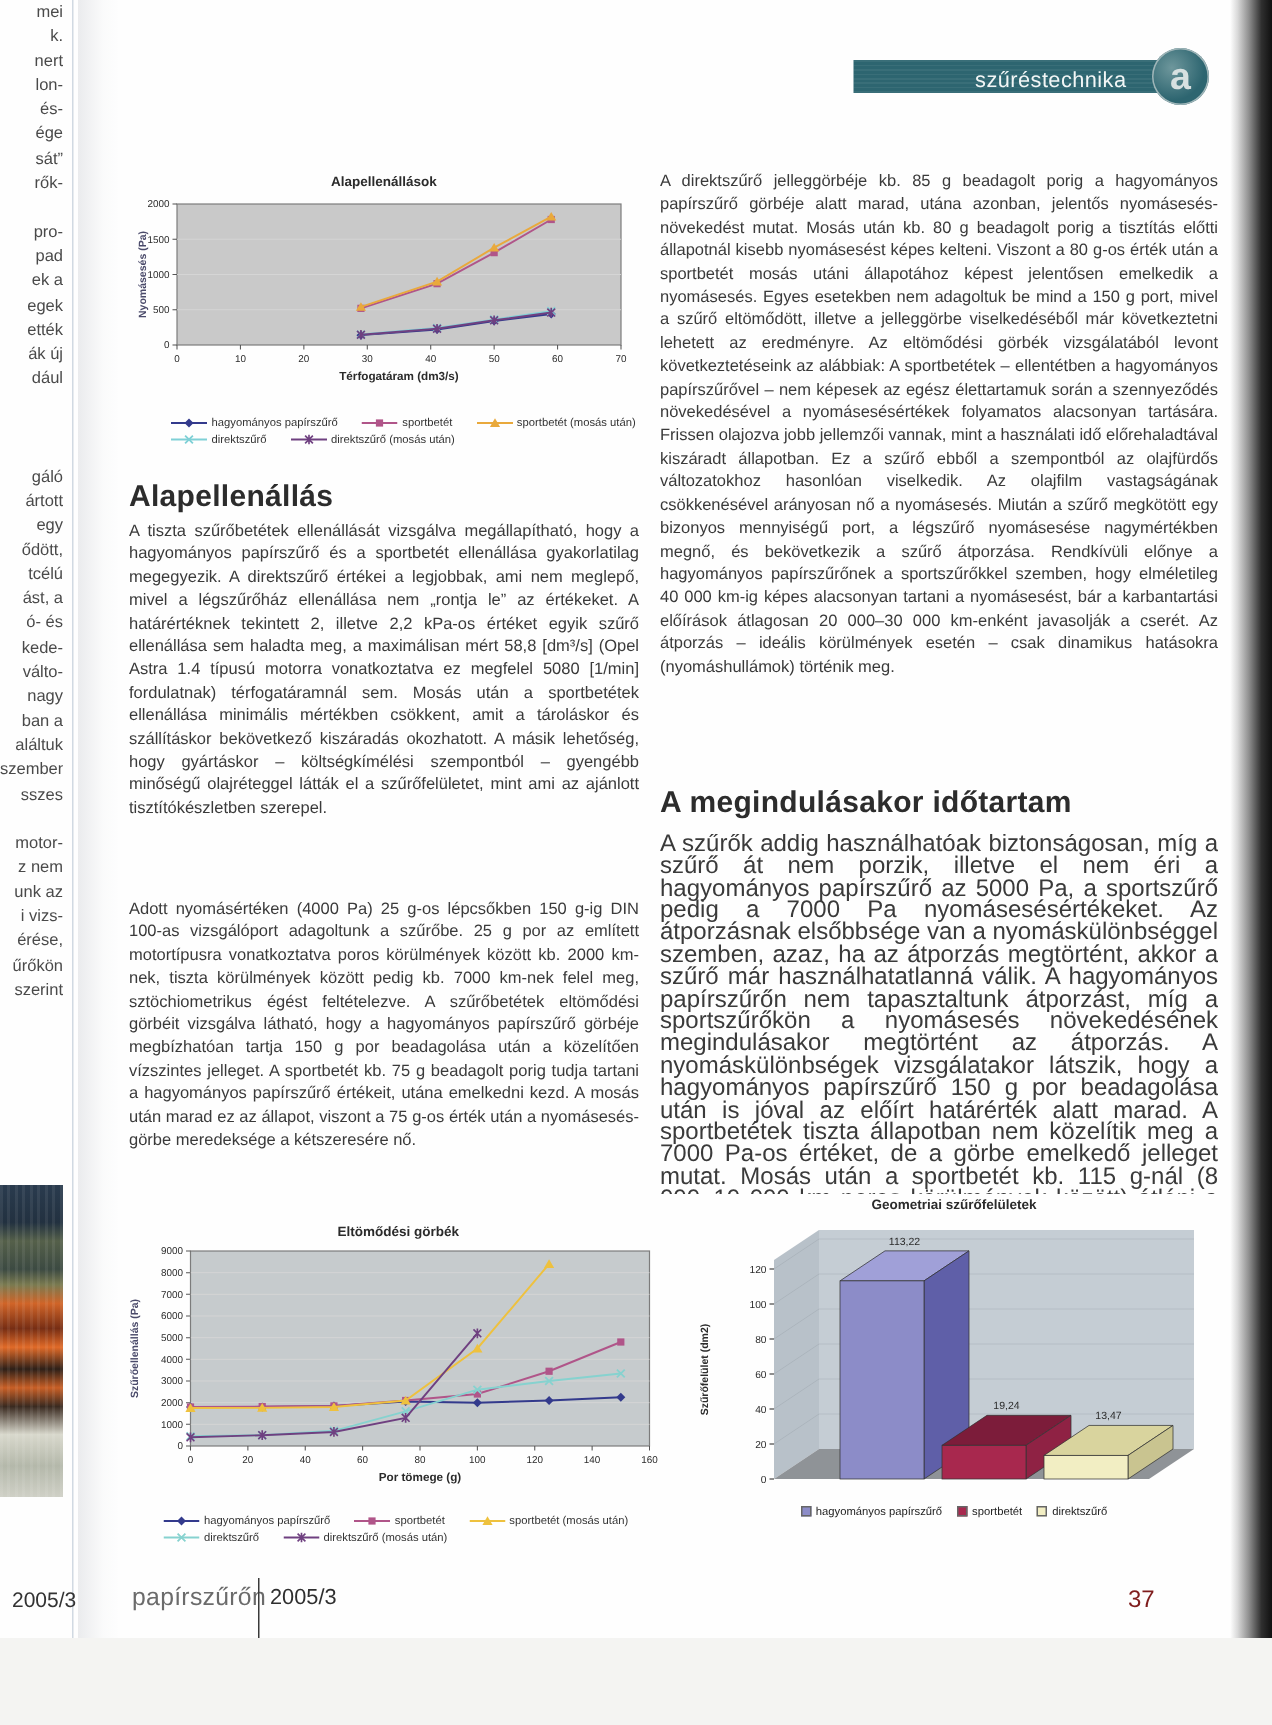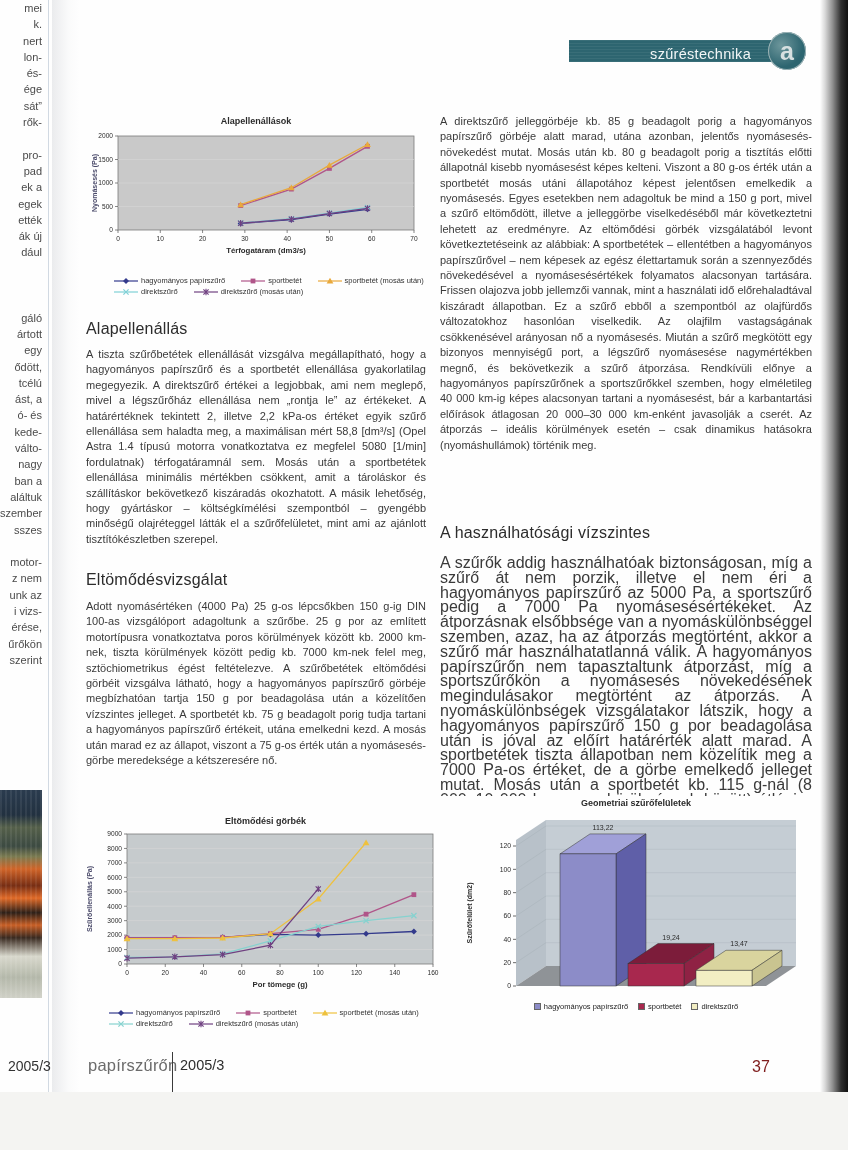--- a/index.html
+++ b/index.html
@@ -34,21 +34,21 @@
       repeating-linear-gradient(0deg,rgba(255,255,255,.06) 0 1px,transparent 1px 3px),#2d6570;
       display:flex;align-items:flex-end;justify-content:flex-end;padding-right:42px;
       color:#f2f6f6;font-size:14.5px;letter-spacing:.3px}
   .logo{left:768px;top:32px;width:38px;height:38px;border-radius:50%;
       background:radial-gradient(circle at 35% 35%, #6e979c, #2d6570 62%);
       box-shadow:0 0 0 1px #9fb5b8 inset;
       display:flex;align-items:center;justify-content:center;
       color:#d7e0e0;font-size:25px;font-weight:bold;line-height:1}
 
   
-  .sec-h{font-size:16px;font-weight:400;color:#2c2c2c;letter-spacing:.2px;white-space:nowrap}
+  .sec-h{font-size:20px;font-weight:700;color:#2c2c2c;letter-spacing:.2px;white-space:nowrap}
   .body-p{font-size:11px;line-height:15.4px;color:#3a3a3a;text-align:justify;overflow:hidden}
   .body-p.dense{font-size:16px;line-height:14.8px}
 
   
   .chart{position:absolute}
   .legend-row{display:flex;align-items:center;font-size:7.5px;color:#333;margin-top:2px;padding-left:26px}
   .legend-item{display:flex;align-items:center;margin-right:16px;white-space:nowrap}
   .legend-item svg{margin-right:3px;flex:none}
   .c3legend{display:flex;justify-content:center;align-items:center;font-size:7.5px;color:#222;margin-top:2px}
   .c3legend .item{display:flex;align-items:center;margin:0 5px;white-space:nowrap}
@@ -219,25 +219,24 @@
               <path d="M9.4 1.4L14.6 6.6M9.4 6.6L14.6 1.4M12 0.7999999999999998L12 7.2" stroke="#6f4080" stroke-width="1.1" fill="none"></path>
             </svg>
             <span>direktszűrő (mosás után)</span>
           </span>
         </div>
       </div>
   </div>
 
   <h2 class="abs sec-h" style="left:86px;top:320px">Alapellenállás</h2>
   <p class="abs body-p" style="left:86px;top:347px;width:340px;height:212px">A tiszta szűrőbetétek ellenállását vizsgálva megállapítható, hogy a hagyományos papírszűrő és a sportbetét ellenállása gyakorlatilag megegyezik. A direktszűrő értékei a legjobbak, ami nem meglepő, mivel a légszűrőház ellenállása nem „rontja le” az értékeket. A határértéknek tekintett 2, illetve 2,2 kPa-os értéket egyik szűrő ellenállása sem haladta meg, a maximálisan mért 58,8 [dm³/s] (Opel Astra 1.4 típusú motorra vonatkoztatva ez megfelel 5080 [1/min] fordulatnak) térfogatáramnál sem. Mosás után a sportbetétek ellenállása minimális mértékben csökkent, amit a tároláskor és szállításkor bekövetkező kiszáradás okozhatott. A másik lehetőség, hogy gyártáskor – költségkímélési szempontból – gyengébb minőségű olajréteggel látták el a szűrőfelületet, mint ami az ajánlott tisztítókészletben szerepel.</p>
-  <h2 class="abs sec-h" style="left:86px;top:571px">Eltömődésvizsgálat</h2>
   <p class="abs body-p" style="left:86px;top:599px;width:340px;height:196px">Adott nyomásértéken (4000 Pa) 25 g-os lépcsőkben 150 g-ig DIN 100-as vizsgálóport adagoltunk a szűrőbe. 25 g por az említett motortípusra vonatkoztatva poros körülmények között kb. 2000 km-nek, tiszta körülmények között pedig kb. 7000 km-nek felel meg, sztöchiometrikus égést feltételezve. A szűrőbetétek eltömődési görbéit vizsgálva látható, hogy a hagyományos papírszűrő görbéje megbízhatóan tartja 150 g por beadagolása után a közelítően vízszintes jelleget. A sportbetét kb. 75 g beadagolt porig tudja tartani a hagyományos papírszűrő értékeit, utána emelkedni kezd. A mosás után marad ez az állapot, viszont a 75 g-os érték után a nyomásesés-görbe meredeksége a kétszeresére nő.</p>
 
   <p class="abs body-p" style="left:440px;top:114px;width:372px;height:402px">A direktszűrő jelleggörbéje kb. 85 g beadagolt porig a hagyományos papírszűrő görbéje alatt marad, utána azonban, jelentős nyomásesés-növekedést mutat. Mosás után kb. 80 g beadagolt porig a tisztítás előtti állapotnál kisebb nyomásesést képes kelteni. Viszont a 80 g-os érték után a sportbetét mosás utáni állapotához képest jelentősen emelkedik a nyomásesés. Egyes esetekben nem adagoltuk be mind a 150 g port, mivel a szűrő eltömődött, illetve a jelleggörbe viselkedéséből már következtetni lehetett az eredményre. Az eltömődési görbék vizsgálatából levont következtetéseink az alábbiak: A sportbetétek – ellentétben a hagyományos papírszűrővel – nem képesek az egész élettartamuk során a szennyeződés növekedésével a nyomásesésértékek folyamatos alacsonyan tartására. Frissen olajozva jobb jellemzői vannak, mint a használati idő előrehaladtával kiszáradt állapotban. Ez a szűrő ebből a szempontból az olajfürdős változatokhoz hasonlóan viselkedik. Az olajfilm vastagságának csökkenésével arányosan nő a nyomásesés. Miután a szűrő megkötött egy bizonyos mennyiségű port, a légszűrő nyomásesése nagymértékben megnő, és bekövetkezik a szűrő átporzása. Rendkívüli előnye a hagyományos papírszűrőnek a sportszűrőkkel szemben, hogy elméletileg 40 000 km-ig képes alacsonyan tartani a nyomásesést, bár a karbantartási előírások átlagosan 20 000–30 000 km-enként javasolják a cserét. Az átporzás – ideális körülmények esetén – csak dinamikus hatásokra (nyomáshullámok) történik meg.</p>
-  <h2 class="abs sec-h" style="left:440px;top:524px">A használhatósági vízszintes</h2>
+  <h2 class="abs sec-h" style="left:440px;top:524px">A megindulásakor időtartam</h2>
   <p class="abs body-p dense" style="left:440px;top:556px;width:372px;height:240px">A szűrők addig használhatóak biztonságosan, míg a szűrő át nem porzik, illetve el nem éri a hagyományos papírszűrő az 5000 Pa, a sportszűrő pedig a 7000 Pa nyomásesésértékeket. Az átporzásnak elsőbbsége van a nyomáskülönbséggel szemben, azaz, ha az átporzás megtörtént, akkor a szűrő már használhatatlanná válik. A hagyományos papírszűrőn nem tapasztaltunk átporzást, míg a sportszűrőkön a nyomásesés növekedésének megindulásakor megtörtént az átporzás. A nyomáskülönbségek vizsgálatakor látszik, hogy a hagyományos papírszűrő 150 g por beadagolása után is jóval az előírt határérték alatt marad. A sportbetétek tiszta állapotban nem közelítik meg a 7000 Pa-os értéket, de a görbe emelkedő jelleget mutat. Mosás után a sportbetét kb. 115 g-nál (8 000–10 000 km poros körülmények között) átlépi a 7000 Pa-os határértéket, a direktszűrő – szintén mosás után – görbéjének emelkedő jellegéből következtetni</p>
 
   <div class="chart" style="left:83px;top:812px;width:365px;height:228px">
     <div class="csvg"><svg viewBox="0 0 365 190" width="365" height="190">
           <text x="182.5" y="12" font-size="9" font-family="&quot;Liberation Sans&quot;,sans-serif" fill="#2b2b2b" text-anchor="middle" font-weight="bold">Eltömődési görbék</text>
           <rect x="44" y="22" width="306" height="130" fill="#c6cbcd" stroke="#7c7c7c" stroke-width="0.8"></rect>
           <line x1="41" y1="152" x2="44" y2="152" stroke="#555" stroke-width="0.7"></line>
           <text x="39" y="154.3" font-size="6.6" font-family="&quot;Liberation Sans&quot;,sans-serif" fill="#2b2b2b" text-anchor="end">0</text>
           <line x1="44" y1="137.55555555555554" x2="350" y2="137.55555555555554" stroke="#d6d6d6" stroke-width="0.6"></line>
           <line x1="41" y1="137.55555555555554" x2="44" y2="137.55555555555554" stroke="#555" stroke-width="0.7"></line>

